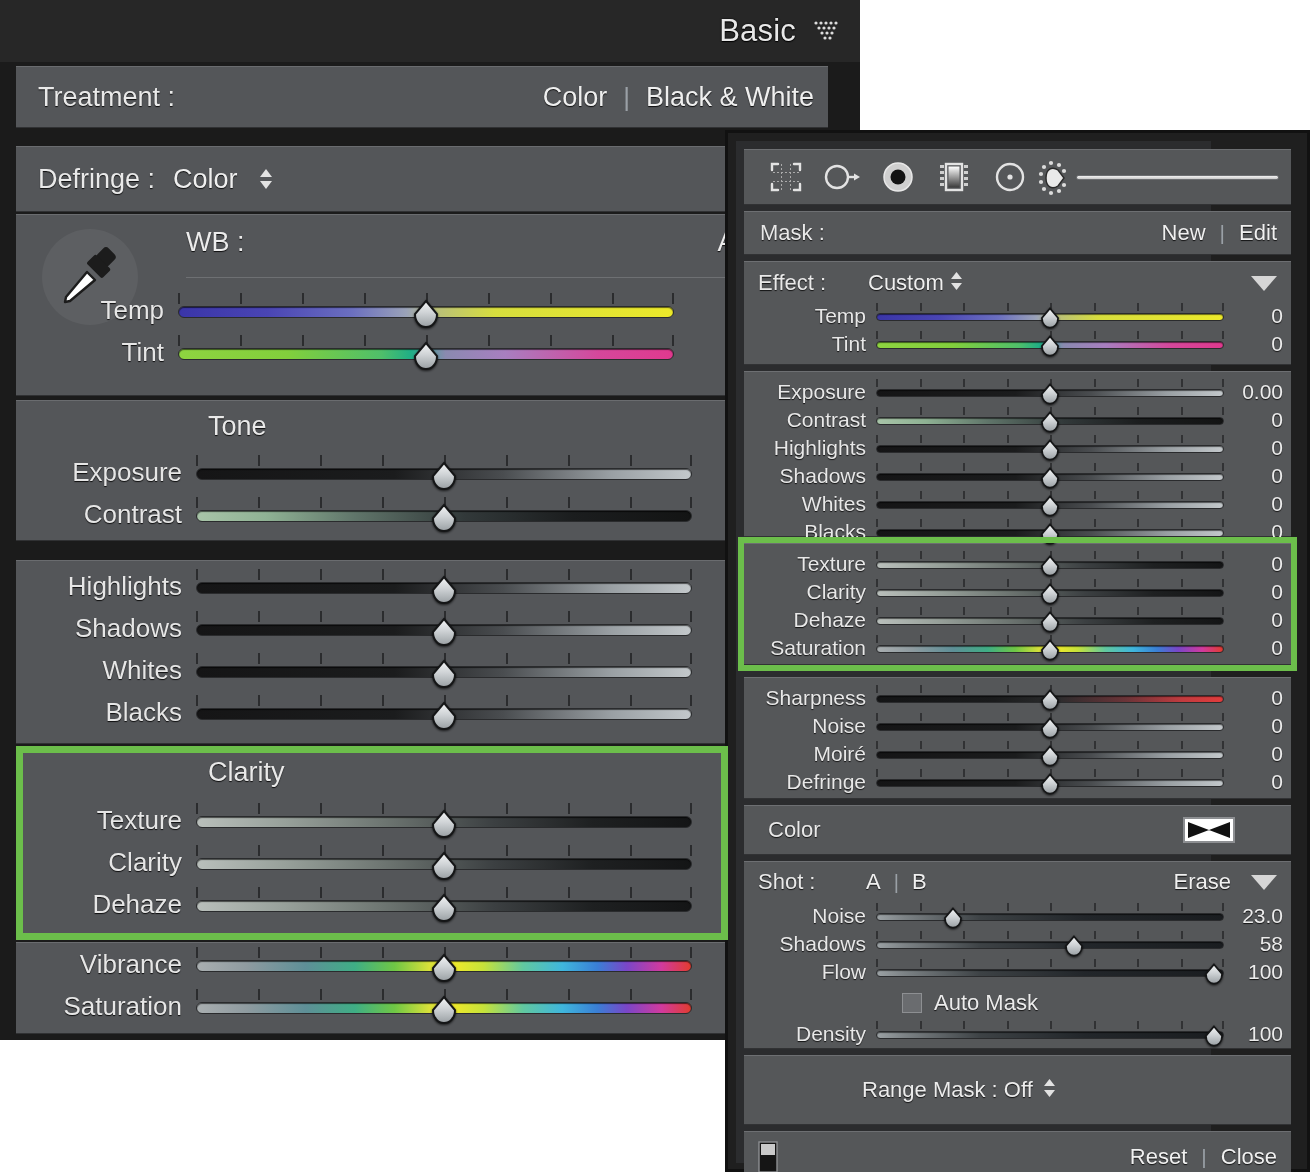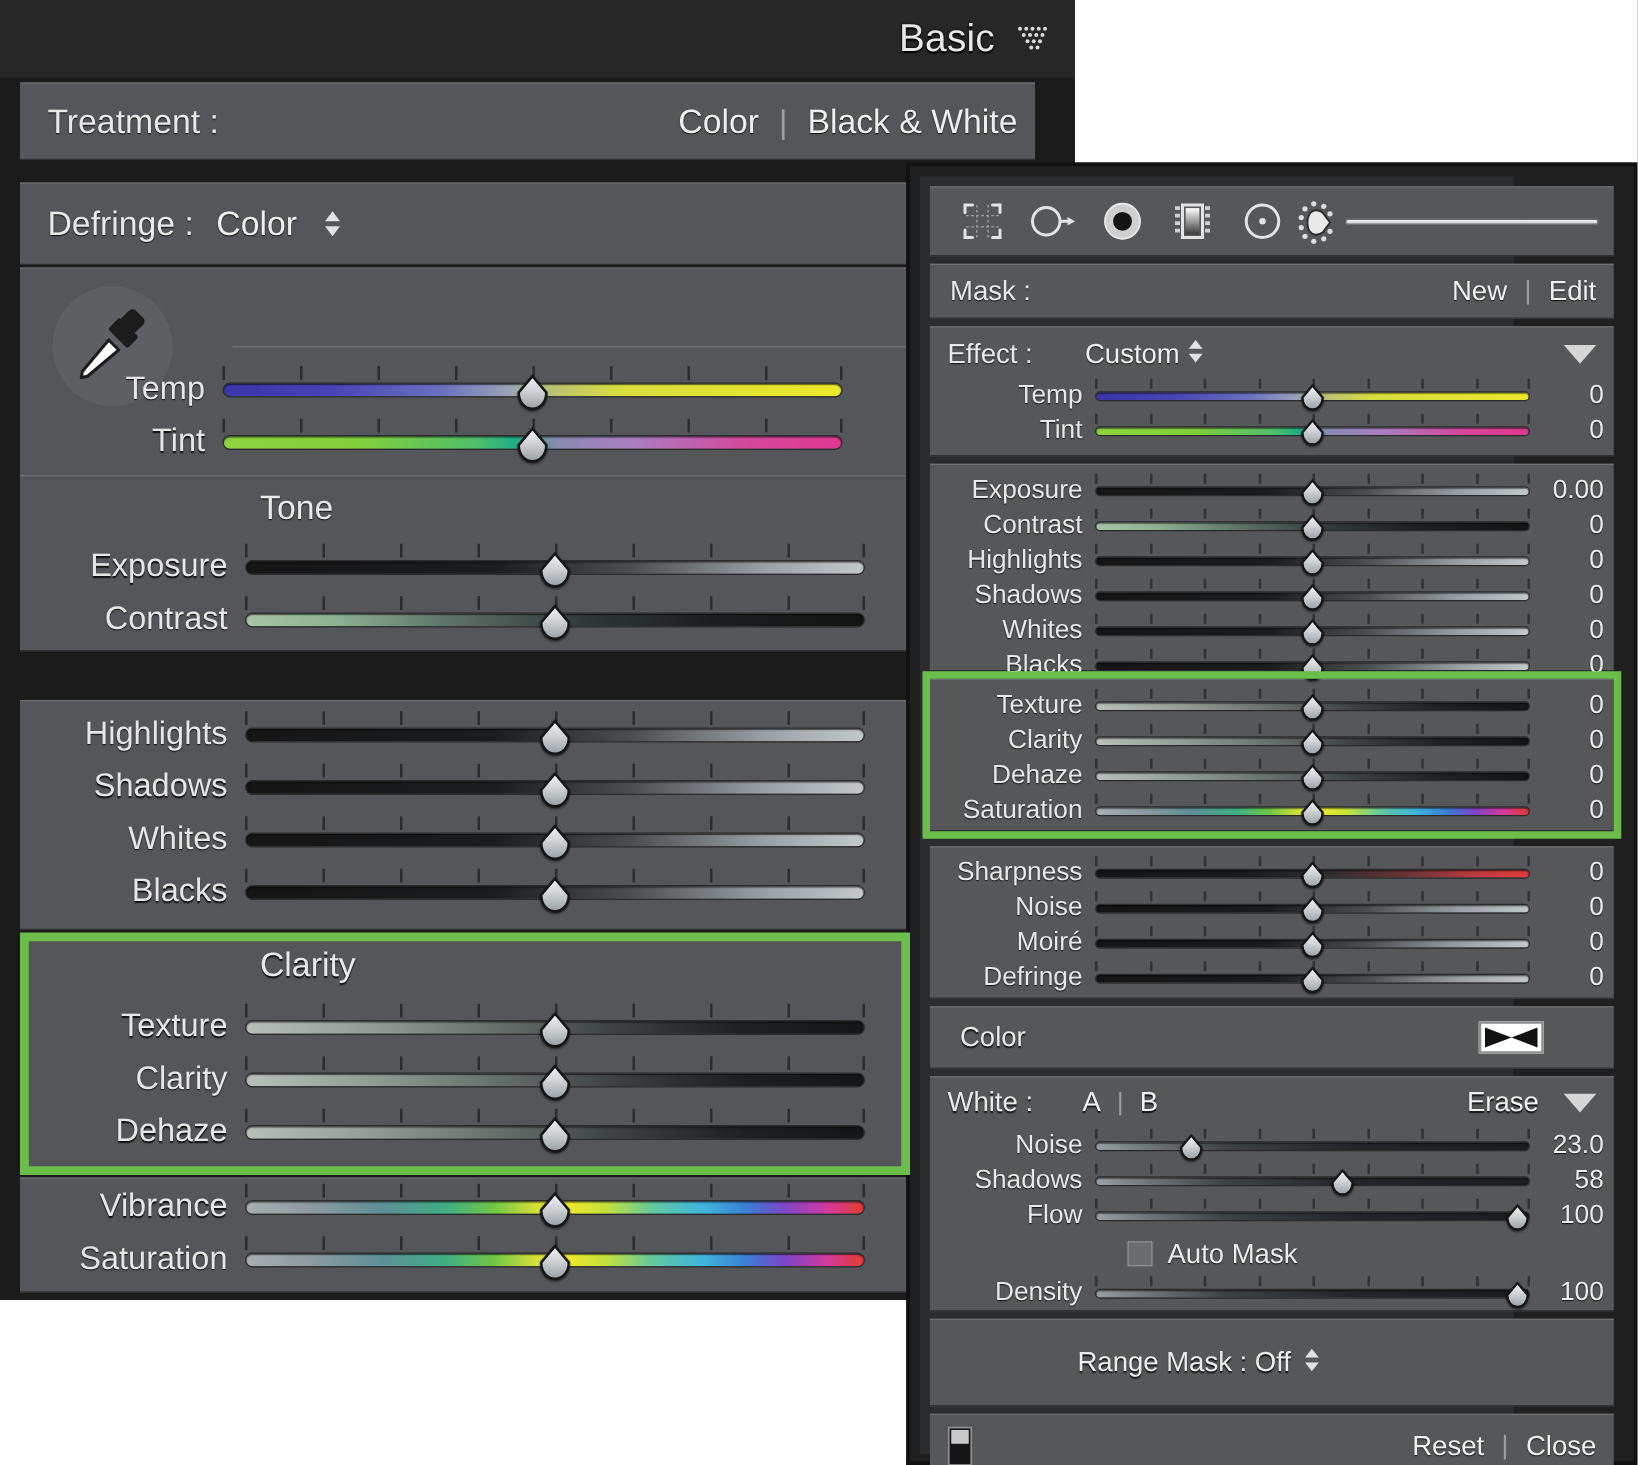--- a/index.html
+++ b/index.html
@@ -60,21 +60,21 @@
     border-radius:50%; background:#5d5f62;
     display:flex; align-items:center; justify-content:center;
     cursor:pointer;
   }
   .wb-row{ position:absolute; left:170px; top:12px; width:626px; display:flex; align-items:center; justify-content:space-between; }
   .wb-label{ color:#ececec; font-size:27px; text-shadow:0 1px 1px rgba(0,0,0,.85); }
   .wb-val{ color:#ececec; font-size:27px; text-shadow:0 1px 1px rgba(0,0,0,.85); }
   .wb-rule{ position:absolute; left:170px; top:62px; width:700px; height:1px; background:#6e7073; }
 
   
-  #tone-sec{ top:380px; height:141px; }
+  #tone-sec{ top:400px; height:141px; }
   
   #hl-sec{ top:560px; height:184px; }
   
   #presence-sec{ top:748px; height:190px; }
   
   #vibsat-sec{ top:942px; height:92px; }
 
   .green-box{
     position:absolute; left:16px; top:746px; width:712px; height:194px;
     border:7px solid #6cbe4b; background:transparent; pointer-events:none; z-index:5;
@@ -261,20 +261,24 @@
 
       <div class="lp-section" id="wb-sec">
         <div class="eyedrop-wrap">
           <svg width="72" height="72" viewBox="0 0 72 72">
             <g transform="rotate(0 36 36)">
               <rect x="44" y="8" width="16" height="16" rx="4" transform="rotate(45 52 16)" fill="#1c1c1c"></rect>
               <rect x="34" y="19" width="22" height="13" rx="2" transform="rotate(45 45 25)" fill="#1c1c1c"></rect>
               <polygon points="33,31 41,39 16,60 11,61 12,56" fill="#ffffff" stroke="#1c1c1c" stroke-width="2.4" stroke-linejoin="round"></polygon>
             </g>
           </svg>
+        </div>
+        <div class="wb-row">
+          <span class="wb-label">WB :</span>
+          <span class="wb-val">As Shot</span>
         </div>
         <div class="wb-rule"></div>
         <div class="lsl" style="left:12px; top:78px;">
           <span class="lbl">Temp</span>
           <span class="track-wrap">
             <span class="ticks">
                 <span class="tick" style="left: 0%;"></span>
                 <span class="tick" style="left: 12.5%;"></span>
                 <span class="tick" style="left: 25%;"></span>
                 <span class="tick" style="left: 37.5%;"></span>
@@ -1271,21 +1275,21 @@
           <span class="color-swatch">
             <svg width="46" height="20" viewBox="0 0 46 20">
               <polygon points="2,2 44,18 44,2 2,18" fill="#111111"></polygon>
             </svg>
           </span>
         </div>
       </div>
 
       <div class="rp-block" id="rp-brush">
         <div class="brush-head">
-          <span class="bh-label">White :</span>
+          <span class="bh-label">Shot :</span>
           <span class="bh-ab">
             <span class="bh-opt">A</span>
             <span class="bh-div">|</span>
             <span class="bh-opt">B</span>
           </span>
           <span class="bh-erase">Erase</span>
           <span class="tri-down"></span>
         </div>
         <div class="rsl">
           <span class="lbl">Noise</span>

